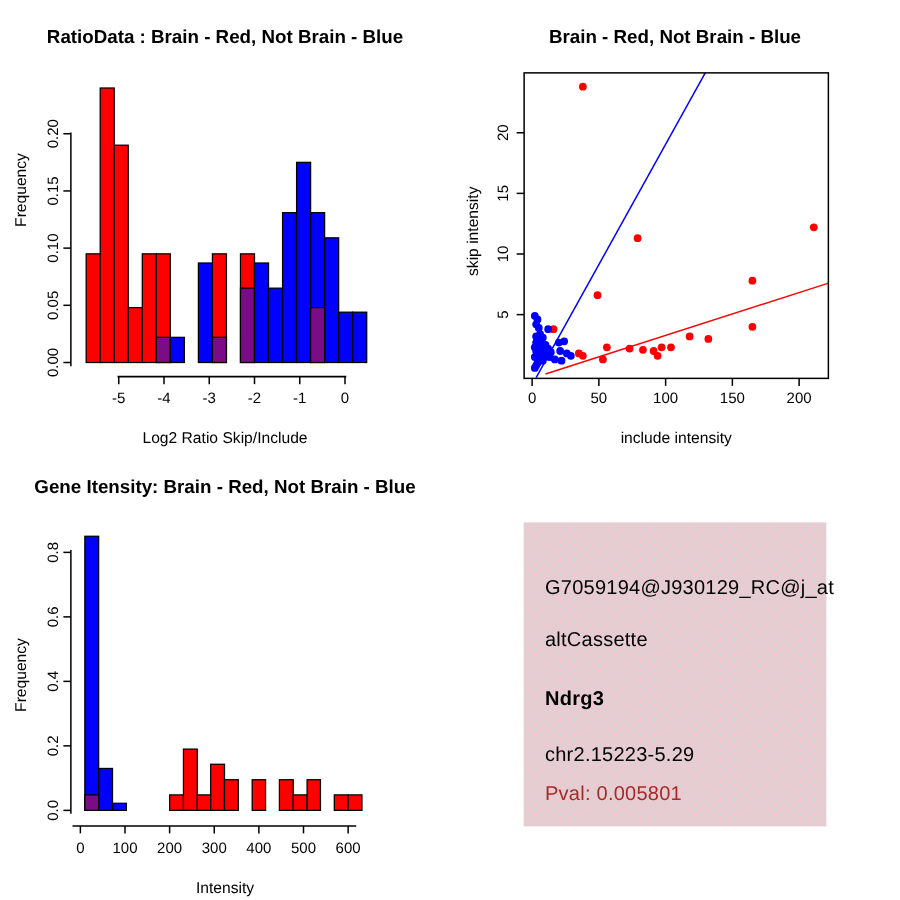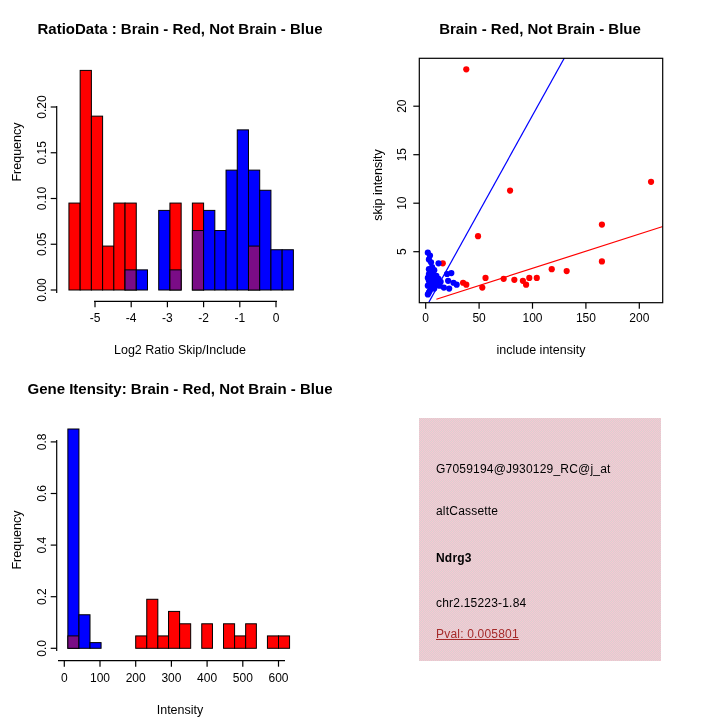--- a/index.html
+++ b/index.html
@@ -8,21 +8,21 @@
   #p1{left:0;top:0;} #p2{left:360px;top:0;} #p3{left:0;top:360px;}
   .title{font-family:"Liberation Sans",sans-serif;font-size:15px;font-weight:bold;text-anchor:middle;fill:#000;}
   .axlab{font-family:"Liberation Sans",sans-serif;font-size:12.5px;text-anchor:middle;fill:#000;}
   .tick-label{font-family:"Liberation Sans",sans-serif;font-size:12px;text-anchor:middle;fill:#000;}
   #panel-info{position:absolute;left:360px;top:360px;width:360px;height:360px;}
   .infobox{position:absolute;left:59px;top:58px;width:242px;height:243px;
     background-color:#DCCFD1;
     background-image:linear-gradient(45deg,#F6C8D2 25%,transparent 25%,transparent 75%,#F6C8D2 75%),
                      linear-gradient(45deg,#F6C8D2 25%,transparent 25%,transparent 75%,#F6C8D2 75%);
     background-size:2px 2px;background-position:0 0,1px 1px;}
-  .infoline{position:absolute;left:17px;font-size:12px;color:#000;white-space:nowrap;letter-spacing:0.2px;}
+  .infoline{position:absolute;left:17px;font-size:16px;color:#000;white-space:nowrap;letter-spacing:0.2px;}
 </style>
 </head>
 <body>
 
 <div id="fig">
 
   <svg class="panel" id="p1" viewBox="0 0 360 360">
     <g id="g1">
         <line x1="94" y1="301.3" x2="277" y2="301.3" stroke="#000000" stroke-width="1.2"></line>
         <line x1="56.7" y1="106" x2="56.7" y2="293" stroke="#000000" stroke-width="1.2"></line>
@@ -218,18 +218,18 @@
     <text class="title" x="180" y="34">Gene Itensity: Brain - Red, Not Brain - Blue</text>
     <text class="axlab" x="180" y="354">Intensity</text>
     <text class="axlab" transform="translate(21 180) rotate(-90)">Frequency</text>
   </svg>
 
   <div id="panel-info">
     <div class="infobox">
       <div class="infoline" style="top: 44px; color: rgb(0, 0, 0);">G7059194@J930129_RC@j_at</div>
       <div class="infoline" style="top: 86px; color: rgb(0, 0, 0);">altCassette</div>
       <div class="infoline" style="top: 133px; color: rgb(0, 0, 0); font-weight: bold;">Ndrg3</div>
-      <div class="infoline" style="top: 178px; color: rgb(0, 0, 0);">chr2.15223-1.84</div>
-      <div class="infoline" style="top: 209px; color: rgb(165, 42, 42); text-decoration: underline;">Pval: 0.005801</div>
+      <div class="infoline" style="top: 178px; color: rgb(0, 0, 0);">chr2.15223-5.29</div>
+      <div class="infoline" style="top: 209px; color: rgb(165, 42, 42);">Pval: 0.005801</div>
     </div>
   </div>
 
 </div>
 
 </body></html>

